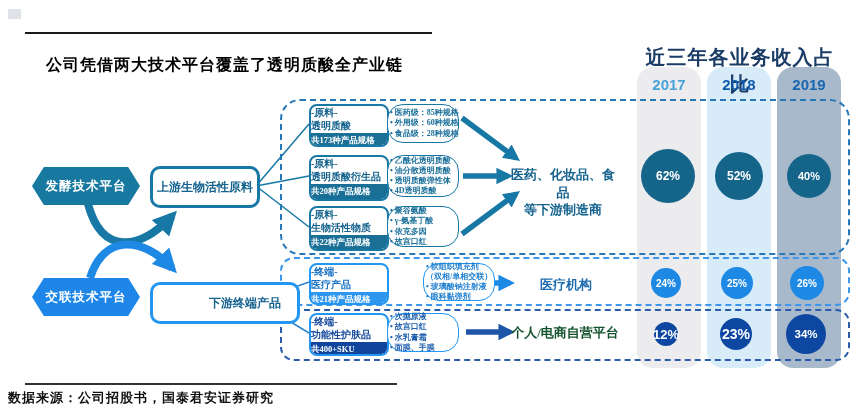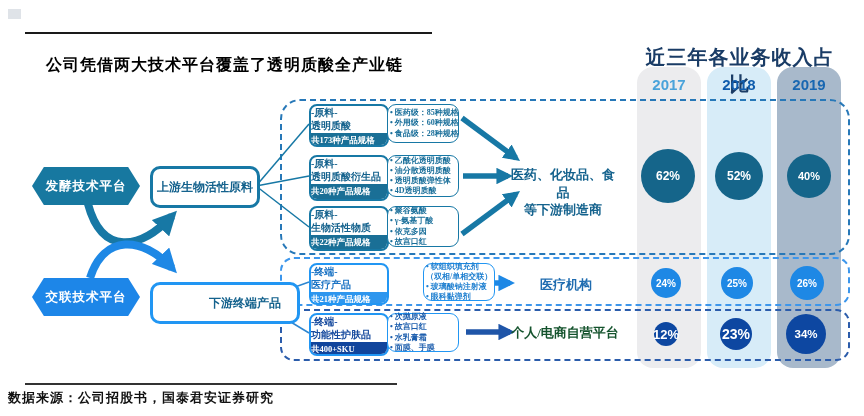--- a/index.html
+++ b/index.html
@@ -39,21 +39,21 @@
        display:flex;flex-direction:column;overflow:hidden;}
   .cat .t{flex:1;display:flex;flex-direction:column;justify-content:center;font-size:10px;font-weight:bold;line-height:1.25;padding:1px 0;}
   .cat .b{font-size:8.5px;font-weight:bold;color:#fff;padding:2px 0 3px;}
   .cat-teal{border:2px solid #1778a5;}  .cat-teal .t{color:#14628d;}  .cat-teal .b{background:#1a6f96;}
   .cat-blue{border:2px solid #2196f3;}  .cat-blue .t{color:#1a73c4;}  .cat-blue .b{background:#2e96ee;}
   .cat-navy{border:2px solid #2196f3;}  .cat-navy .t{color:#164a9e;}  .cat-navy .b{background:#11459c;}
   .c1{top:104px;height:39px;} .c2{top:155px;height:42px;} .c3{top:206px;height:41px;}
   .c4{top:263px;height:38px;} .c5{top:313px;height:39px;}
 
   
-  .det{position:absolute;left:387px;width:72px;background:#fff;border-radius:9px;
+  .det{position:absolute;left:387px;width:72px;background:#fff;border-radius:16px;
        display:flex;align-items:center;padding:6px 2px;box-sizing:border-box;}
   .det ul{margin:0;padding:0;list-style:none;}
   .det li{font-size:8px;line-height:1.28;font-weight:bold;white-space:nowrap;}
   .det li.b::before{content:"• ";}
   .det-teal{border:1.5px solid #1778a5;color:#1a6f9a;}
   .det-blue{border:1.5px solid #2196f3;color:#1e7fd0;}
   .det-navy{border:1.5px solid #2196f3;color:#1e5fae;}
   .d1{top:104px;height:39px;} .d2{top:155px;height:42px;} .d3{top:206px;height:41px;}
   .d4{top:263px;height:38px;margin-left:36px;} .d5{top:313px;height:39px;}
 

